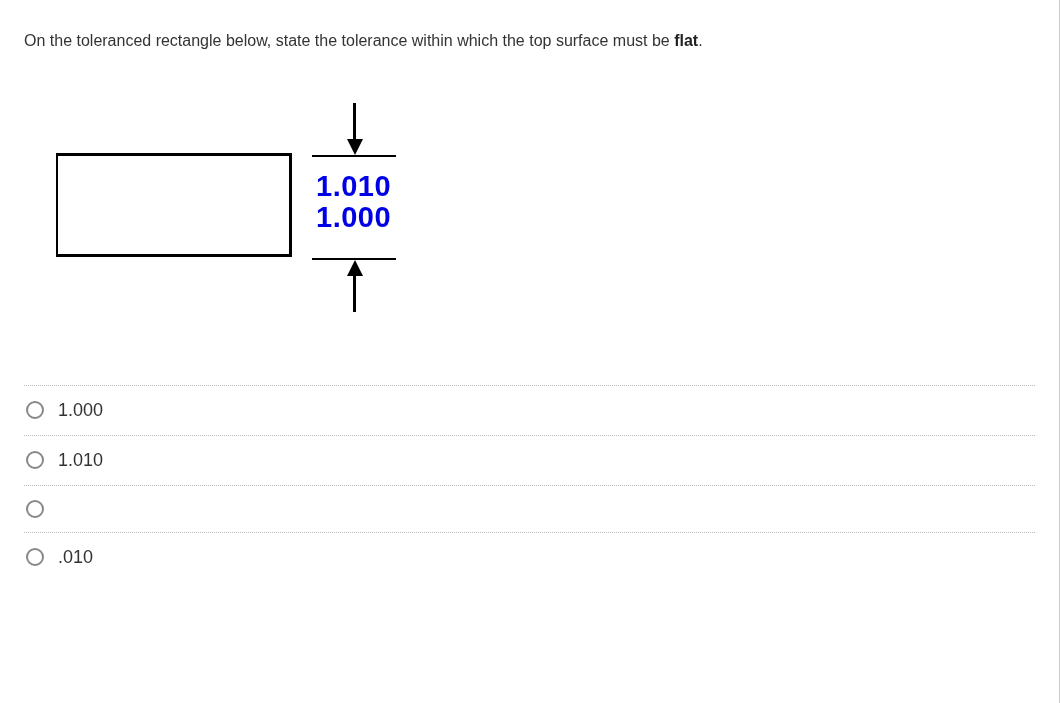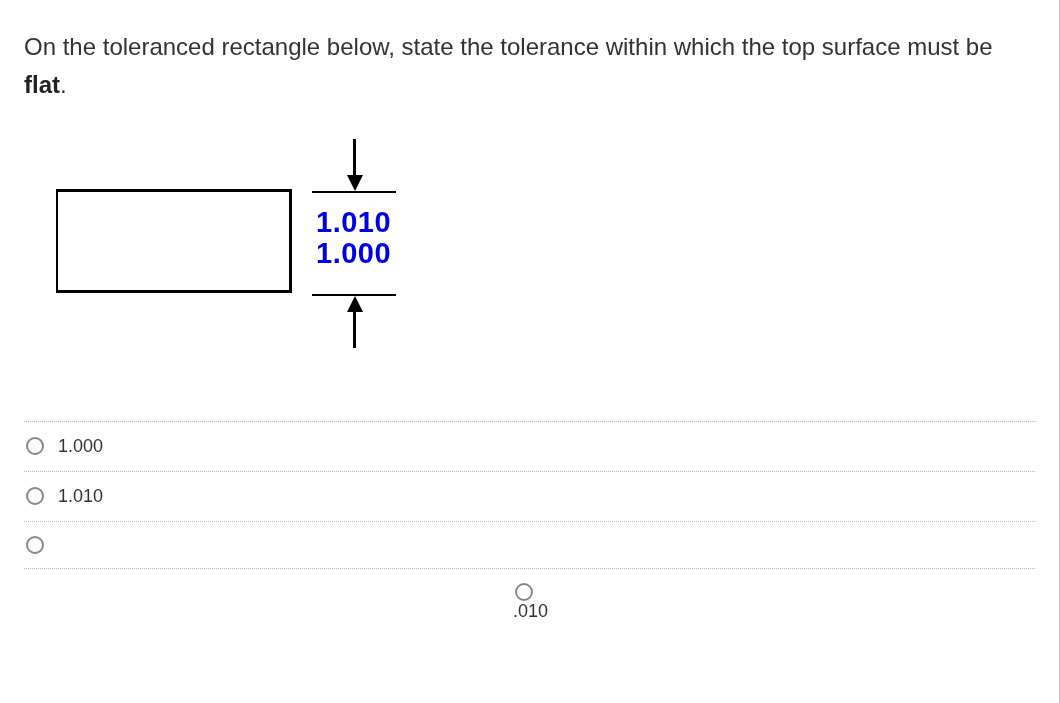--- a/index.html
+++ b/index.html
@@ -10,23 +10,23 @@
     height: 703px;
     position: relative;
     overflow: hidden;
     border-right: 1px solid #ccc;
   }
   .question-container {
     padding: 28px 24px 0 24px;
   }
   .question-text {
     color: #333;
-    font-size: 24px;
+    font-size: 16px;
     line-height: 1.6;
-    margin-bottom: 24px;
+    margin-bottom: 39px;
   }
   .question-text .bold { font-weight: 700; color: #222; }
   .figure-area {
     position: relative;
     height: 280px;
     margin-left: -6px;
   }
   .rect {
     position: absolute;
     top: 60px;
@@ -124,21 +124,21 @@
   }
   .choice {
     display: flex;
     align-items: center;
     padding: 14px 0 14px 2px;
     border-top: 1px dotted #bbb;
     font-size: 18px;
     color: #333;
     cursor: pointer;
   }
-  .choice:last-child { border-bottom: none; flex-direction: column; }
+  .choice:last-child { border-bottom: none; }
   .radio {
     width: 18px;
     height: 18px;
     border: 2px solid #888;
     border-radius: 50%;
     margin-right: 14px;
     flex-shrink: 0;
     background: #fff;
   }
 </style>

